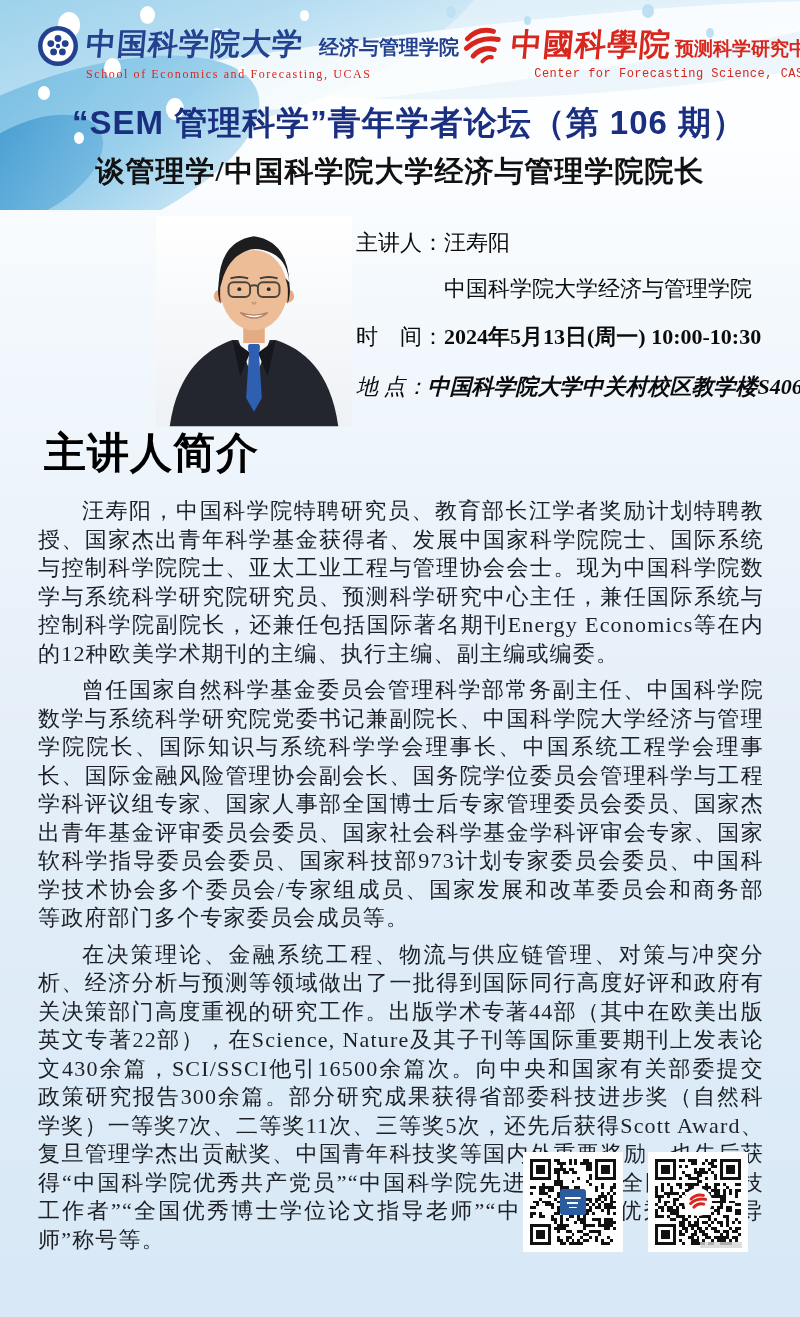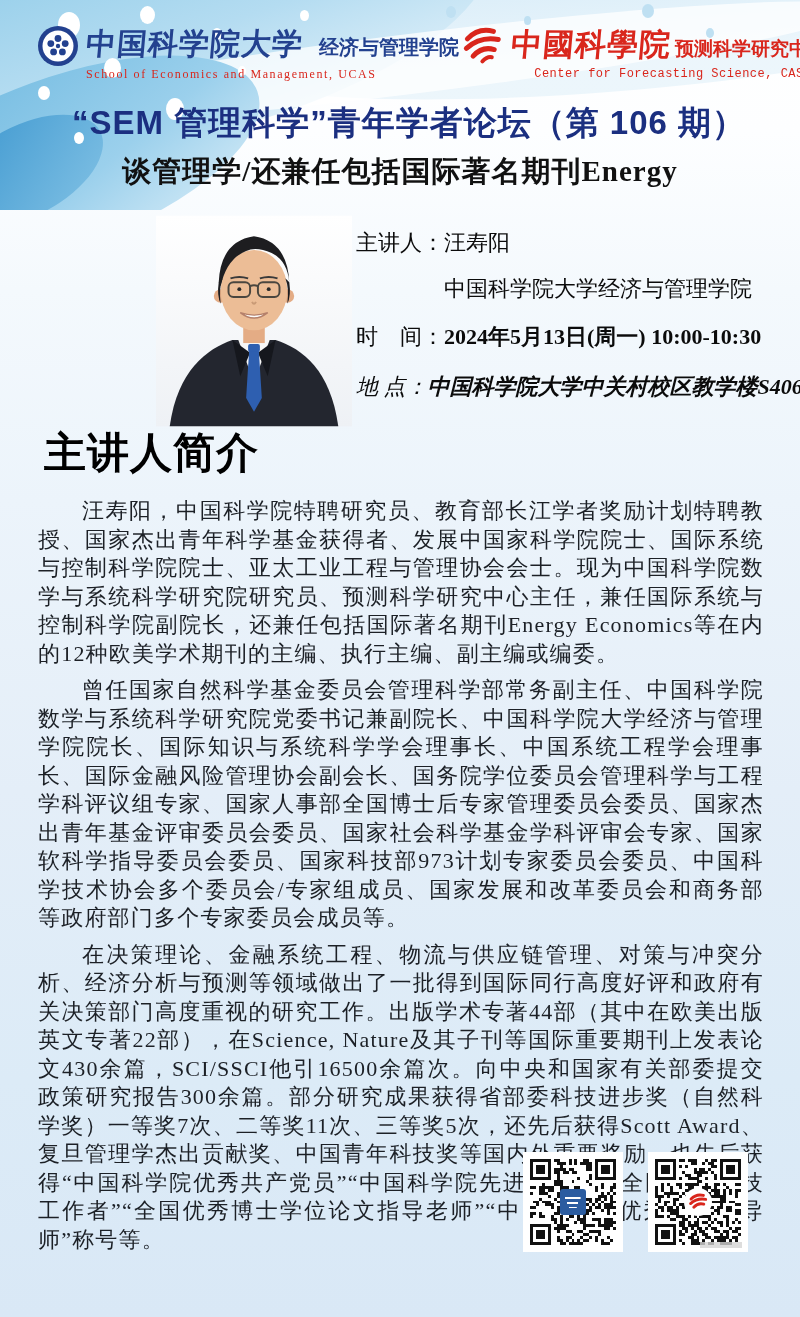--- a/index.html
+++ b/index.html
@@ -109,21 +109,21 @@
             <circle cx="14.8" cy="19.6" r="3.4"></circle>
             <circle cx="22" cy="22" r="2.2"></circle>
           </g>
         </svg>
       </span>
       <div class="logo-text">
         <div class="logo-row">
           <span class="cn-callig">中国科学院大学</span>
           <span class="cn-sub">经济与管理学院</span>
         </div>
-        <div class="en">School of Economics and Management, UCAS</div>
+        <div class="en">School of Economics and Forecasting, UCAS</div>
       </div>
     </div>
     <div class="logo right">
       <span>
         <svg width="46" height="42" viewBox="0 0 46 42">
           <g fill="none" stroke="#d9261c" stroke-linecap="round" transform="rotate(-12 23 21)">
             <path d="M10 12 Q23 3 37 10" stroke-width="5"></path>
             <path d="M7 21 Q23 12 40 19" stroke-width="5"></path>
             <path d="M12 30 Q23 22 34 28" stroke-width="5"></path>
             <path d="M20 37 Q26 33 30 35" stroke-width="4"></path>
@@ -134,21 +134,21 @@
         <div class="logo-row">
           <span class="cn-callig">中國科學院</span>
           <span class="cn-sub">预测科学研究中心</span>
         </div>
         <div class="en">Center for Forecasting Science, CAS</div>
       </div>
     </div>
   </div>
 
   <h1 class="forum-title">“SEM 管理科学”青年学者论坛（第 106 期）</h1>
-  <h2 class="lecture-title">谈管理学/还兼任包括国际著名期刊Energy</h2>
+  <h2 class="lecture-title">谈管理学/中国科学院大学经济与管理学院院长</h2>
 
   <section class="speaker">
     <div class="photo">
       <svg width="196" height="212" viewBox="0 0 200 215">
         <defs>
           <linearGradient id="pbg" x1="0" y1="0" x2="0" y2="1">
             <stop offset="0" stop-color="#ffffff"></stop>
               <stop offset="1" stop-color="#eef1f5"></stop>
           </linearGradient>
         </defs>

